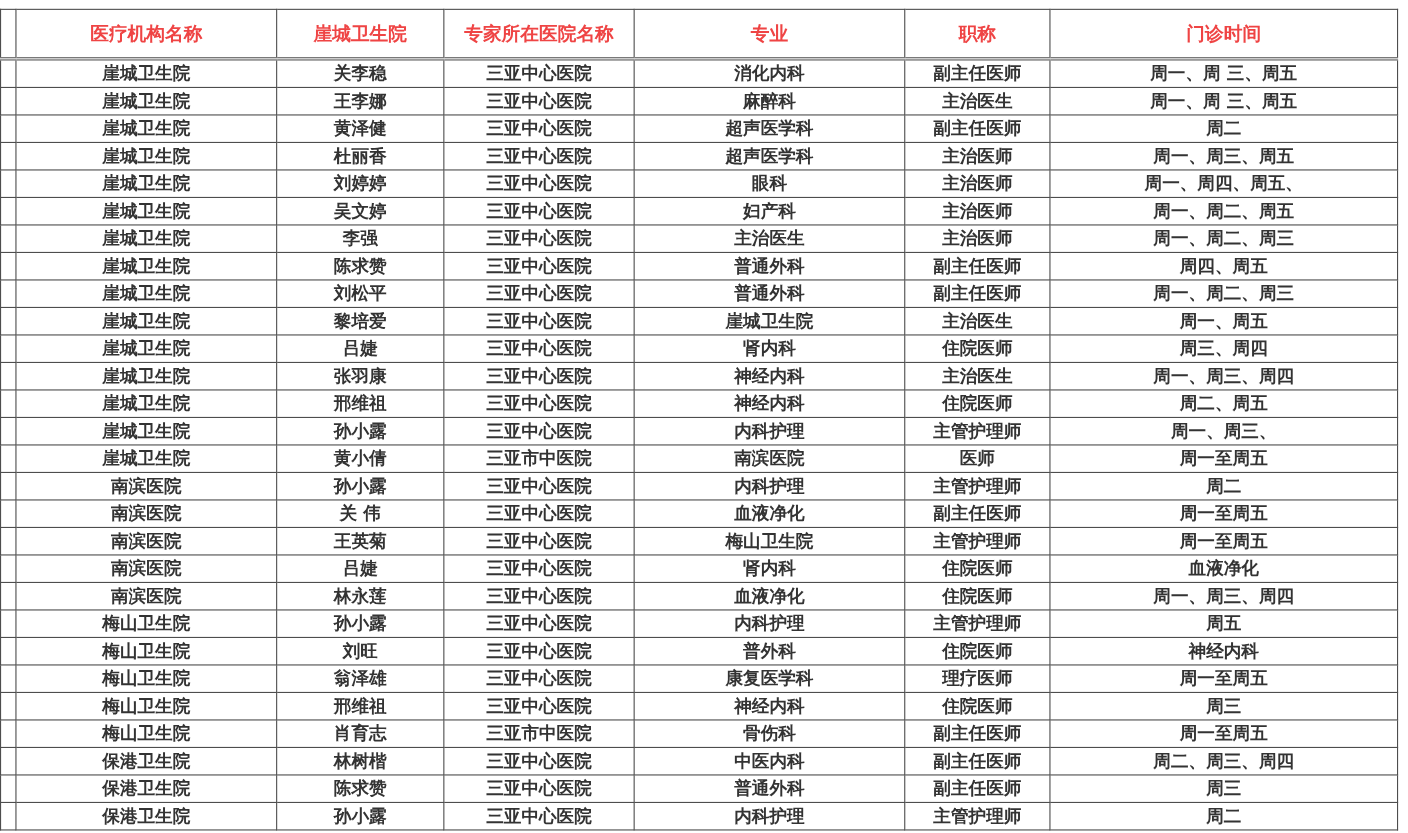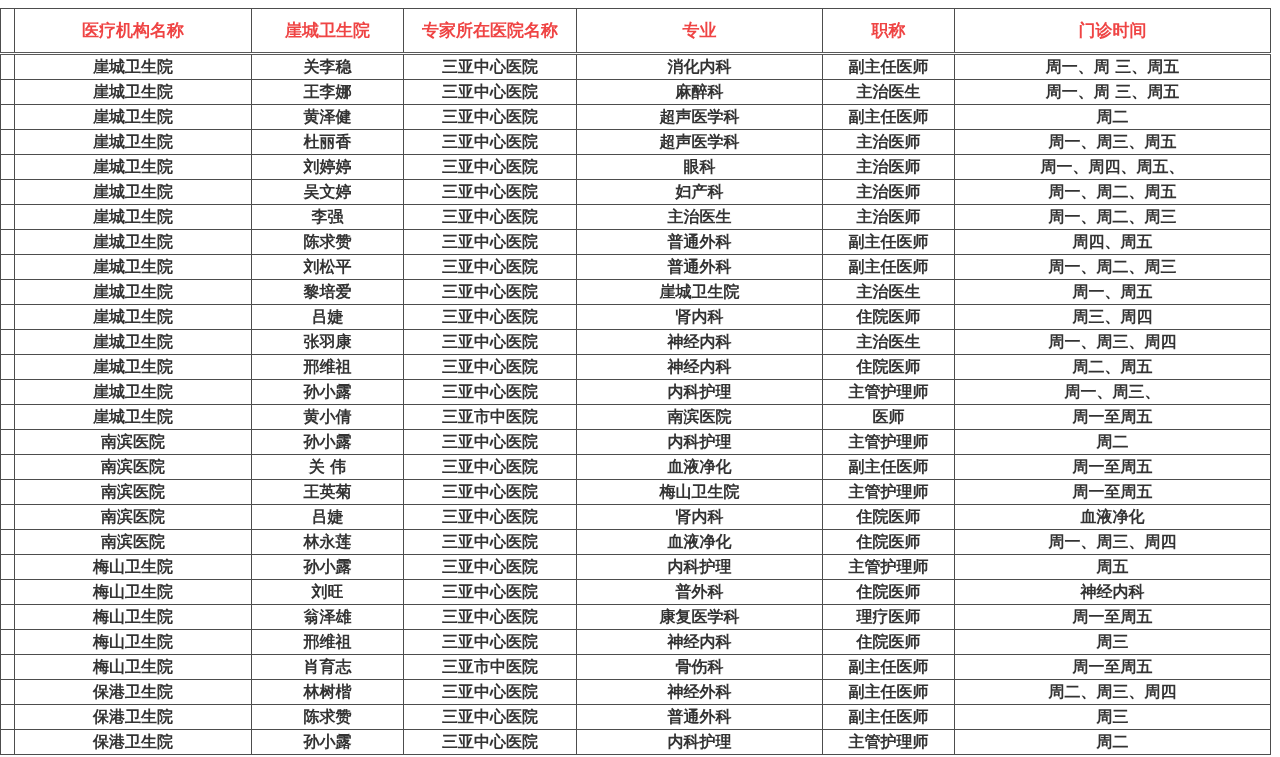--- a/index.html
+++ b/index.html
@@ -304,21 +304,21 @@
           <td>三亚市中医院</td>
           <td>骨伤科</td>
           <td>副主任医师</td>
           <td>周一至周五</td>
         </tr>
         <tr>
           <td class="gutter"></td>
           <td>保港卫生院</td>
           <td>林树楷</td>
           <td>三亚中心医院</td>
-          <td>神经外科</td>
+          <td>中医内科</td>
           <td>副主任医师</td>
           <td>周二、周三、周四</td>
         </tr>
         <tr>
           <td class="gutter"></td>
           <td>保港卫生院</td>
           <td>陈求赞</td>
           <td>三亚中心医院</td>
           <td>普通外科</td>
           <td>副主任医师</td>

